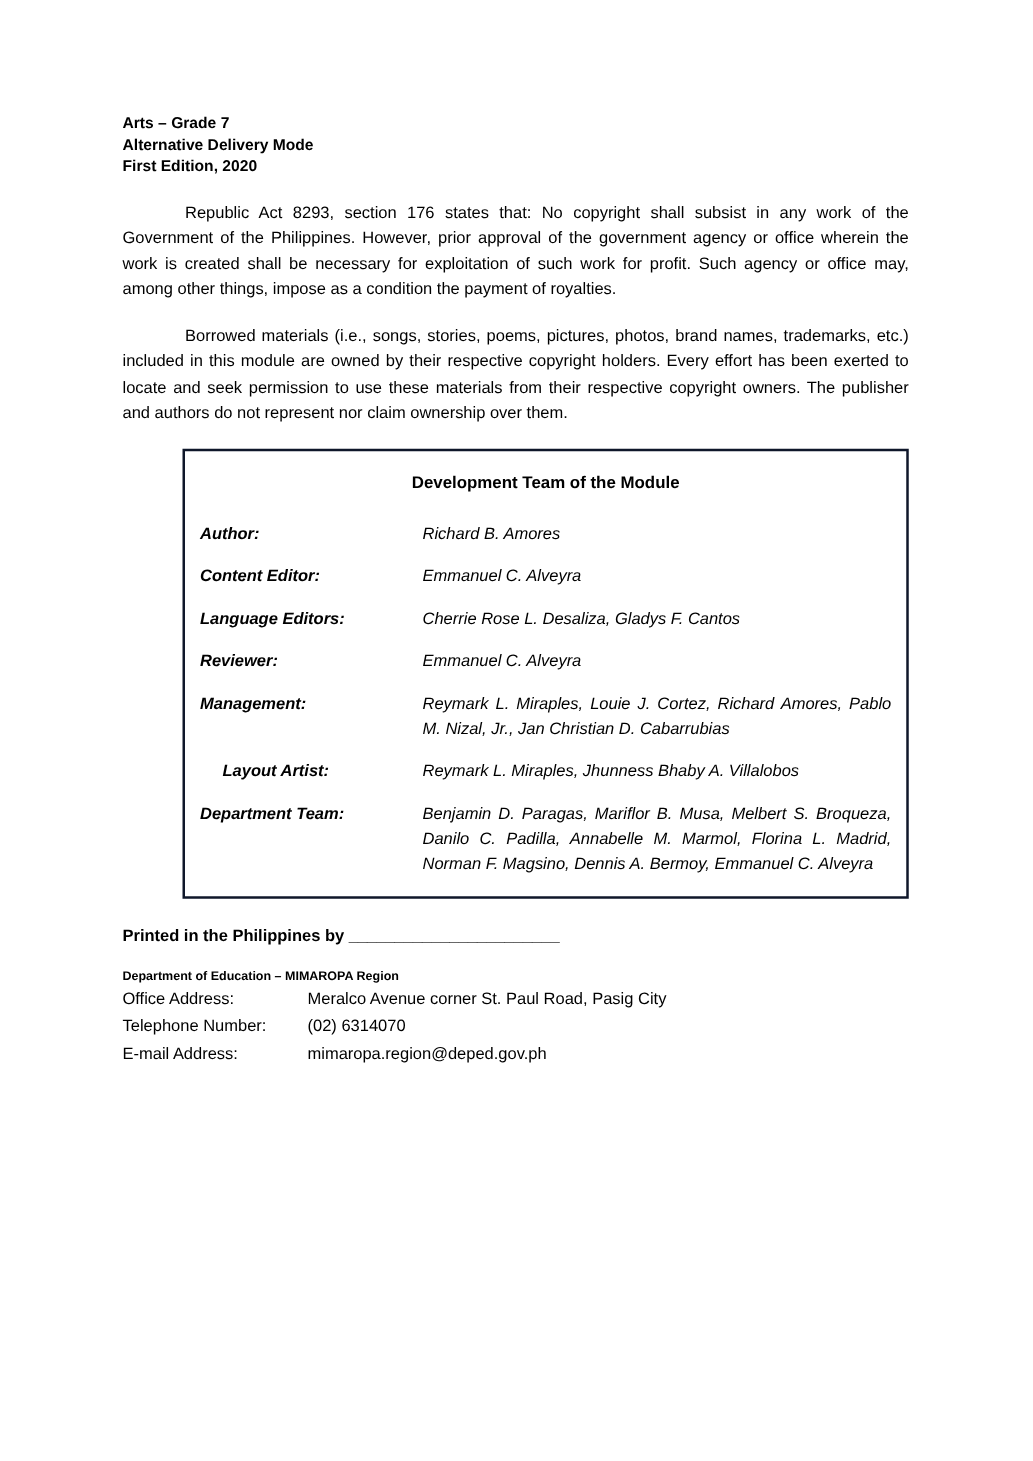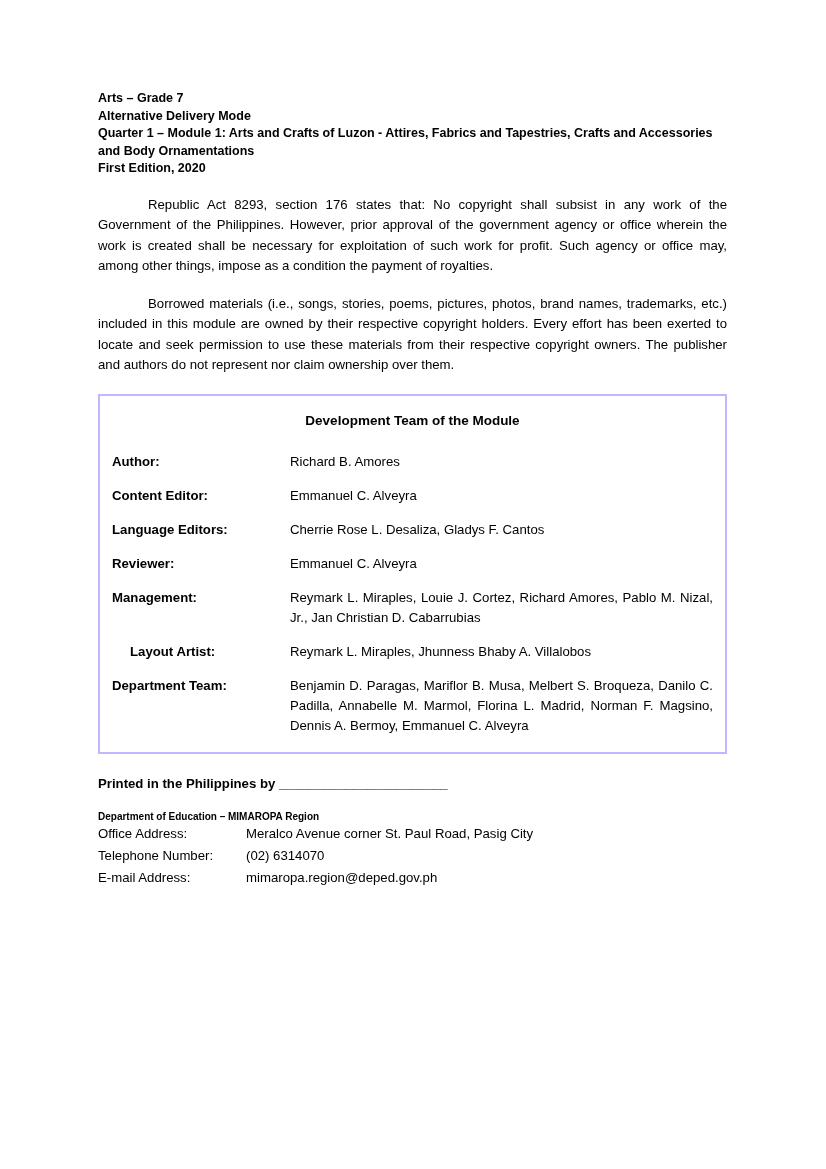--- a/index.html
+++ b/index.html
@@ -42,40 +42,42 @@
   .para b {
     font-weight: normal;
   }
   .pub-block {
     font-size: 13.2px;
     line-height: 19.5px;
     margin-top: 21px;
   }
   .team-box {
     margin-top: 18px;
-    border: 2px solid #c4b5fd;
+    border: 2px solid #0f172a;
     padding: 13px 12px 16px 12px;
     box-sizing: border-box;
+    margin-left: 48px;
   }
   .team-title {
     text-align: center;
     font-weight: bold;
     font-size: 13.5px;
     margin-top: 4px;
     margin-bottom: 24px;
   }
   table.team {
     width: 100%;
     border-collapse: collapse;
     font-size: 13.2px;
   }
   table.team td {
     vertical-align: top;
     padding: 0 0 14px 0;
     line-height: 20px;
+    font-style: italic;
   }
   td.role {
     font-weight: bold;
     white-space: nowrap;
     width: 160px;
     padding-right: 8px;
     text-align: left;
   }
   td.role.indent-role {
     padding-left: 18px;
@@ -117,21 +119,20 @@
   }
 </style>
 </head>
 <body>
 
 <div class="page">
 
   <div class="heading-block">
     <div>Arts – Grade 7</div>
     <div>Alternative Delivery Mode</div>
-    <div>Quarter 1 – Module 1: Arts and Crafts of Luzon - Attires, Fabrics and Tapestries, Crafts and Accessories and Body Ornamentations</div>
     <div>First Edition, 2020</div>
   </div>
 
   <div class="para">
     <span class="indent"></span><b>Republic Act 8293, section 176</b><span> states that: No copyright shall subsist in any work of the Government of the Philippines. However, prior approval of the government agency or office wherein the work is created shall be necessary for exploitation of such work for profit. Such agency or office may, among other things, impose as a condition the payment of royalties.</span>
   </div>
 
   <div class="para">
     <span class="indent"></span><span>Borrowed materials (i.e., songs, stories, poems, pictures, photos, brand names, trademarks, etc.) included in this module are owned by their respective copyright holders. Every effort has been exerted to locate and seek permission to use these materials from their respective copyright owners. The publisher and authors do not represent nor claim ownership over them.</span>
   </div>

